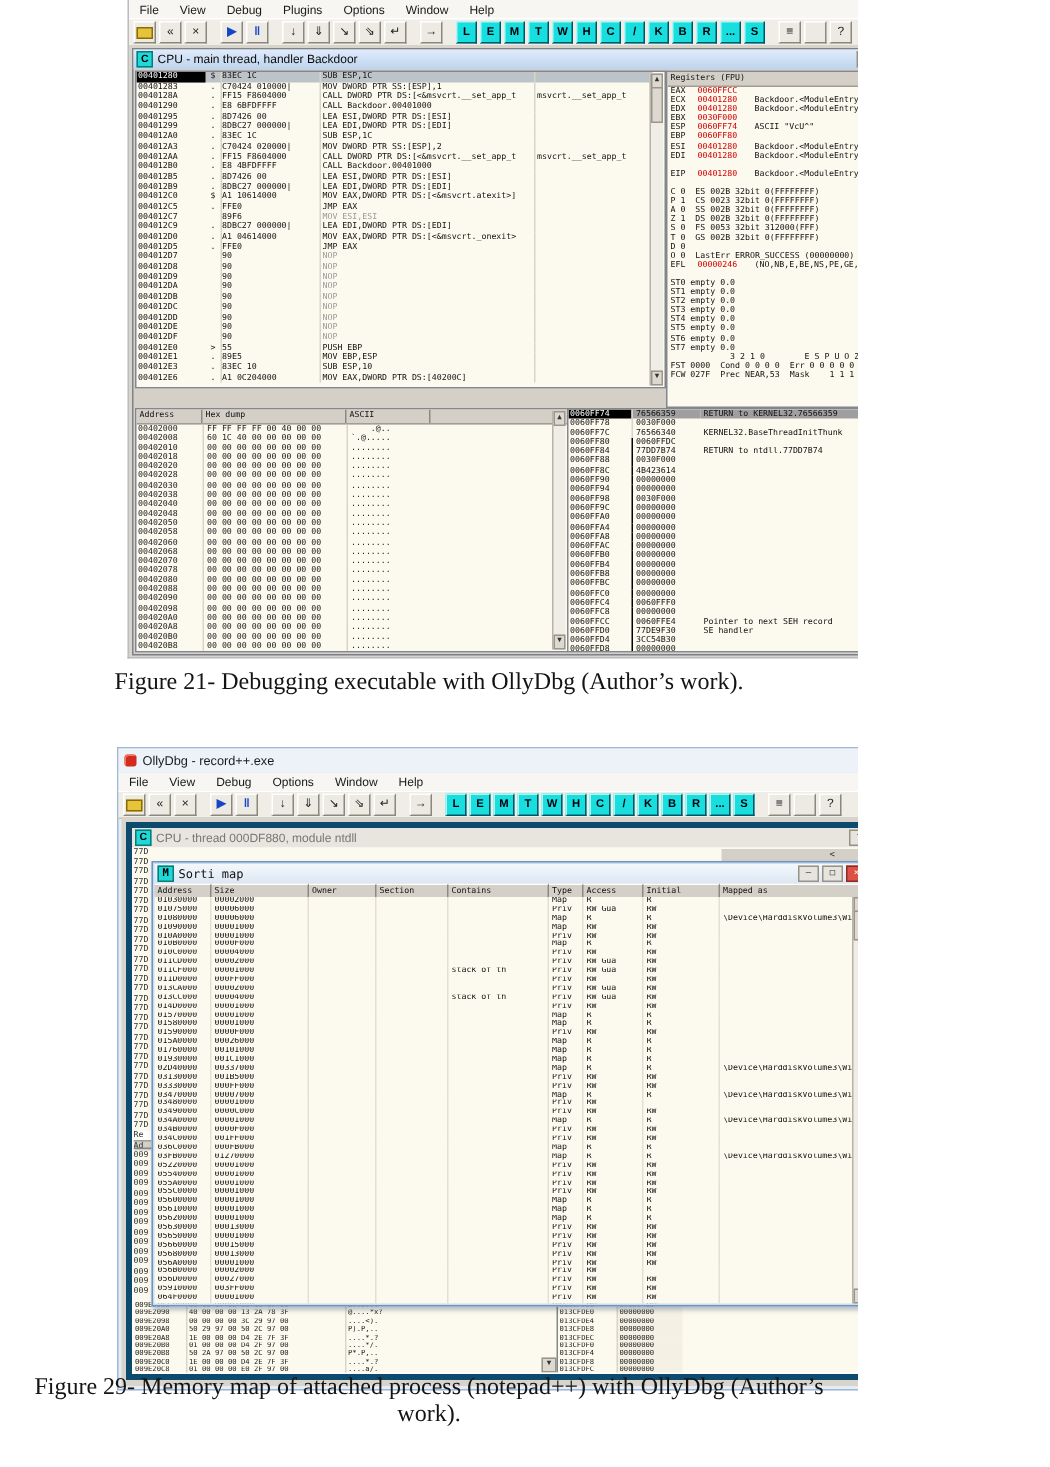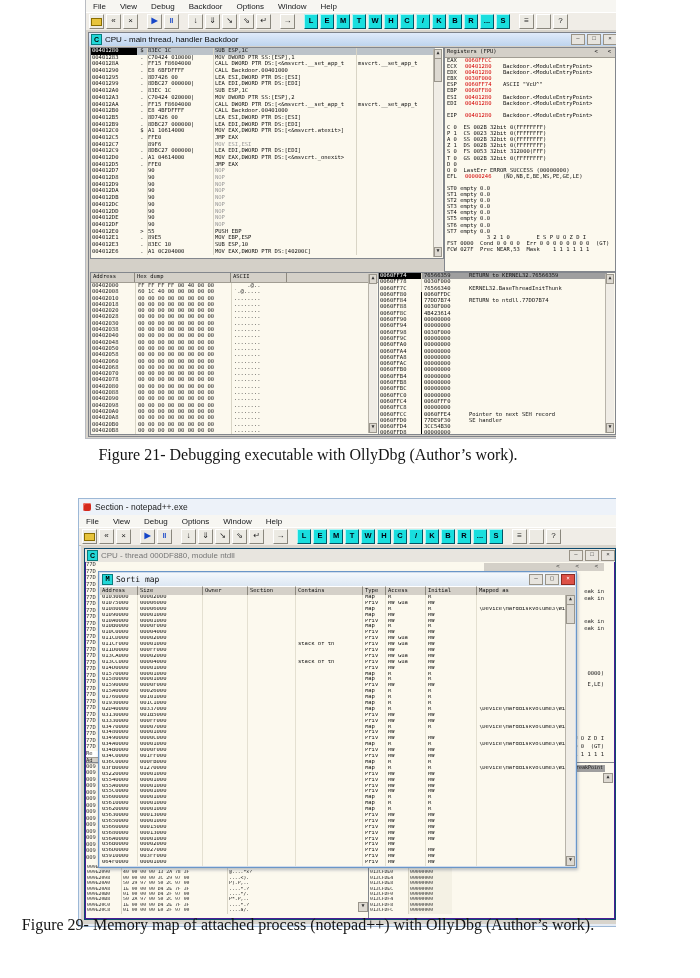--- a/index.html
+++ b/index.html
@@ -1,16 +1,16 @@
 <!DOCTYPE html>
 <html><head>
 <meta charset="utf-8">
 <style>
 html,body{margin:0;padding:0;background:#fff}
-.page{position:relative;width:616px;height:978px;background:#fff;overflow:hidden;font-family:"Liberation Sans",sans-serif}
+.page{position:relative;width:572px;height:978px;background:#fff;overflow:hidden;font-family:"Liberation Sans",sans-serif}
 .mono,.mono *{font-family:"DejaVu Sans Mono",monospace;text-rendering:geometricPrecision}
 
 .menubar{position:absolute;left:0;right:0;height:12px;background:#f7f6f2;font-size:8px;color:#16181b;display:flex;align-items:center}
 .menubar span{padding:0 7px}
 .toolbar{position:absolute;left:0;right:0;height:17px;background:#f0ede7;border-bottom:1px solid #c2beb4;border-top:1px solid #fff;display:flex;align-items:center;padding-left:2px}
 .tbtn{width:13px;height:13px;margin:0 1px;background:#eceae3;border:1px solid;border-color:#fff #8a877d #8a877d #fff;font-size:8px;line-height:12px;text-align:center;color:#222;flex:none}
 .tbtn.blue{color:#1646c8;font-weight:bold}
 .tbtn.folder{position:relative}
 .tbtn.folder i{position:absolute;left:1px;top:3px;width:9px;height:6px;background:#e7c33c;border:1px solid #8a6d00}
 .tlet{width:12px;height:13px;margin:0 1px;background:#19dede;border:1px solid;border-color:#aef5f5 #056 #056 #aef5f5;font-weight:bold;font-size:7.5px;line-height:12px;text-align:center;color:#001;flex:none}
@@ -71,21 +71,21 @@
 .sbk .sv{border-left:1px solid #000}
 
 .caption{position:absolute;left:0;right:0;text-align:center;font-family:"Liberation Serif",serif;font-size:16px;color:#141414}
 .cap1{top:446px}.cap2{top:916px}
 
 .f29{position:absolute;left:78px;top:498px;width:544px;height:427px;background:#e6ecf4;border:1px solid #9db8d6}
 .f29 .apptb{position:absolute;left:0;top:0;right:0;height:16px;background:#edf2f9;display:flex;align-items:center;font-size:8.5px;color:#1a1a1a;border-bottom:1px solid #d4dfec}
 .oic{width:8px;height:8px;background:#d4291d;border-radius:2px;margin:0 4px 0 4px;flex:none;box-shadow:inset 1px 1px 0 #f0756b}
 .f29 .menubar{top:16px}.f29 .toolbar{top:28px}
 .f29 .mdi{position:absolute;left:2px;right:2px;top:46px;bottom:2px;background:#d8d4cc}
-.cpu29{position:absolute;left:3px;top:3px;right:5px;bottom:4px;background:#4c1d95;border:1px solid #0c4a6e}
+.cpu29{position:absolute;left:3px;top:3px;right:5px;bottom:4px;background:#ffffff;border:4px solid #0c4a6e}
 .cpu29 .cputb{background:#e8e5df;color:#757575}
 .cpu29 .body{position:absolute;left:1px;top:13px;right:1px;bottom:1px;background:#fcf9ee;overflow:hidden}
 .lcol{position:absolute;left:0;top:0;width:12px;bottom:0;overflow:hidden}
 .lrow{height:6.5px;line-height:6.5px;font-size:5.5px;color:#333;white-space:pre;overflow:hidden}
 .lrow.w{background:#fff}
 .lrow.h{background:#d4d0c8;border-top:1px solid #a19d93;box-sizing:border-box}
 .psplit{position:absolute;left:0;right:0;top:200px;height:1px;background:#83878d}
 .rfrag{position:absolute;right:10px;width:86px;text-align:right;font-size:5.5px;line-height:6.1px;color:#222;white-space:pre;overflow:hidden}
 .rhdrfrag{position:absolute;top:1px;right:10px;width:120px;height:8px;background:#d4d0c8;font-size:6px;line-height:7px;text-align:right;color:#333;letter-spacing:6px;overflow:hidden}
 .stop{position:absolute;top:203px;right:9px;width:110px;background:#9f9f9f;color:#111;font-size:5px;line-height:6.5px;height:6.5px;text-align:right;white-space:nowrap;overflow:hidden;padding-right:2px}
@@ -119,21 +119,21 @@
 </head>
 <body>
 
 <div class="page">
 
   <div class="f28">
     <div class="menubar" id="f28menu">
         <span>File</span>
         <span>View</span>
         <span>Debug</span>
-        <span>Backdoor</span>
+        <span>Plugins</span>
         <span>Options</span>
         <span>Window</span>
         <span>Help</span>
       </div>
     <div class="toolbar" id="f28tools">
         <span class="tbtn folder">
           <i></i>
         </span>
         <span class="tbtn">«</span>
         <span class="tbtn">×</span>
@@ -332,21 +332,21 @@
         </div>
       </div>
     </div>
   </div>
 
   <div class="caption cap1">Figure 21- Debugging executable with OllyDbg (Author’s work).</div>
 
   <div class="f29">
     <div class="apptb">
       <span class="oic"></span>
-      <span>Section - notepad++.exe</span>
+      <span>OllyDbg - record++.exe</span>
     </div>
     <div class="menubar" id="f29menu">
         <span>File</span>
         <span>View</span>
         <span>Debug</span>
         <span>Options</span>
         <span>Window</span>
         <span>Help</span>
       </div>
     <div class="toolbar" id="f29tools">

